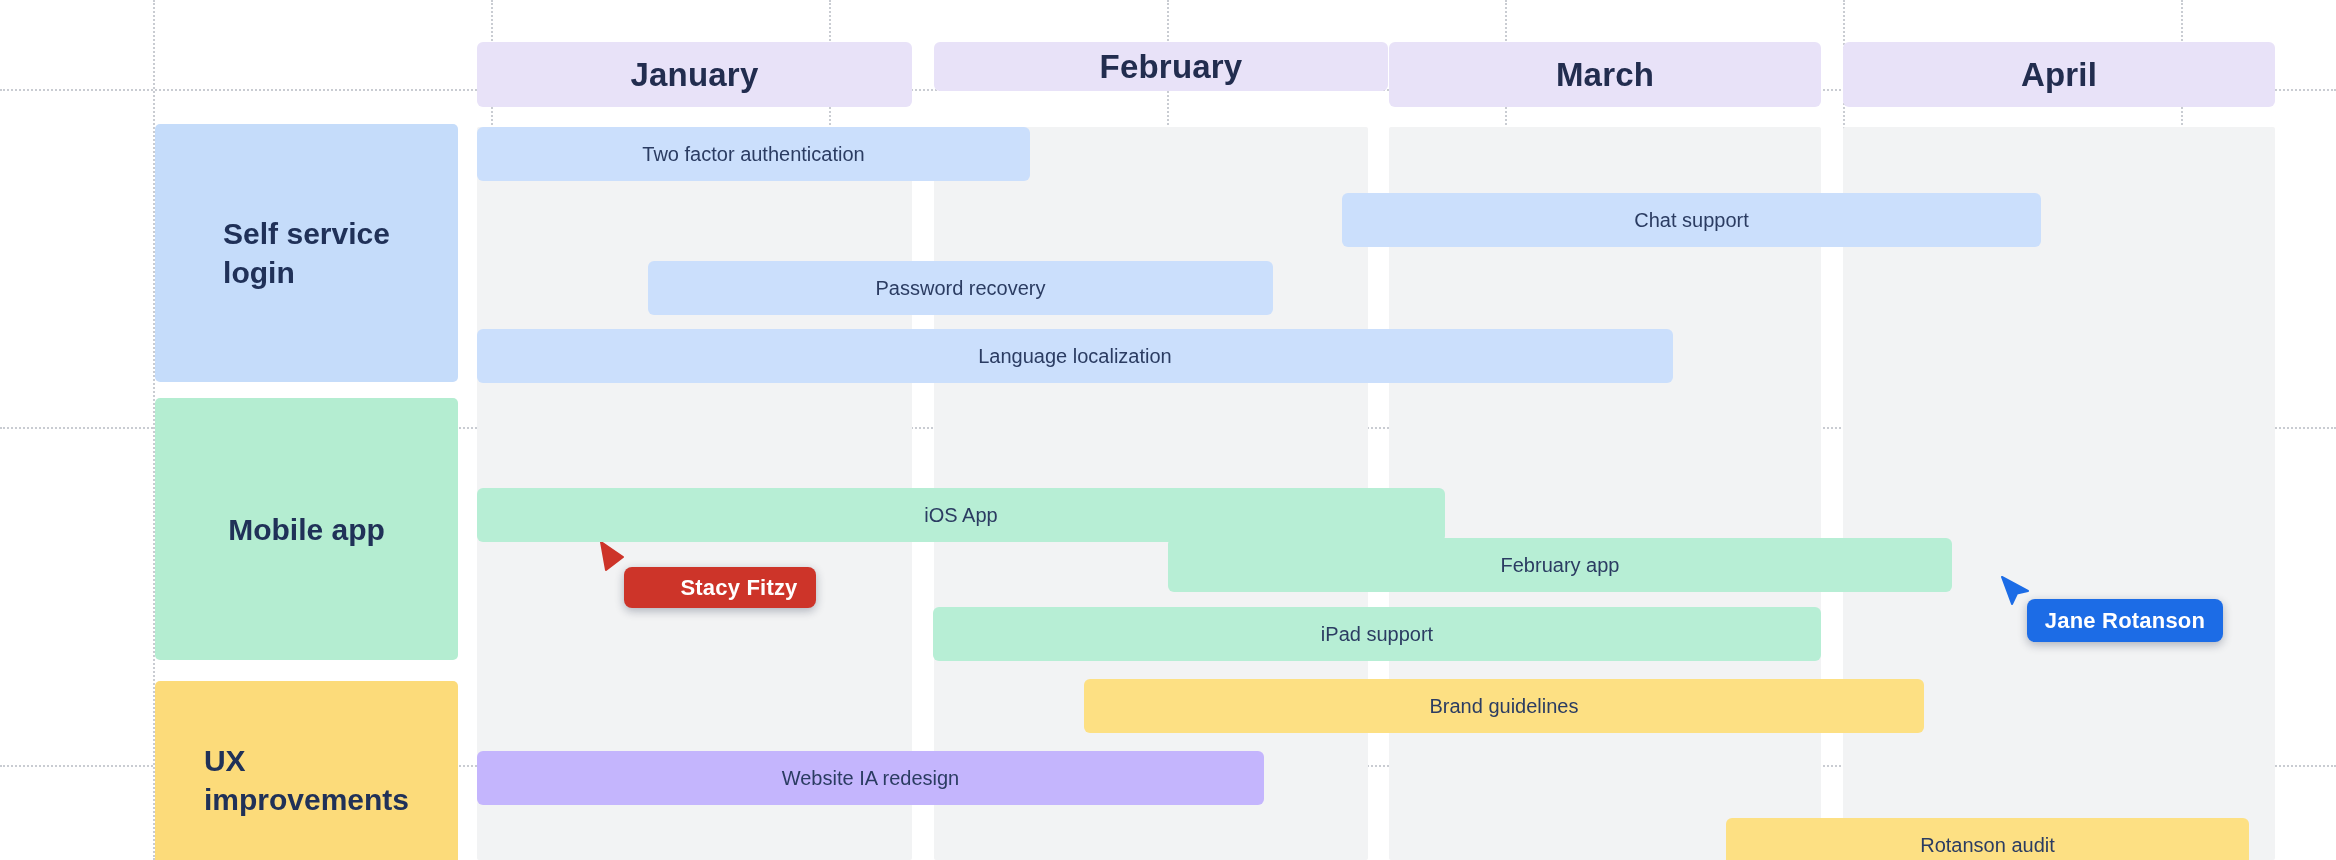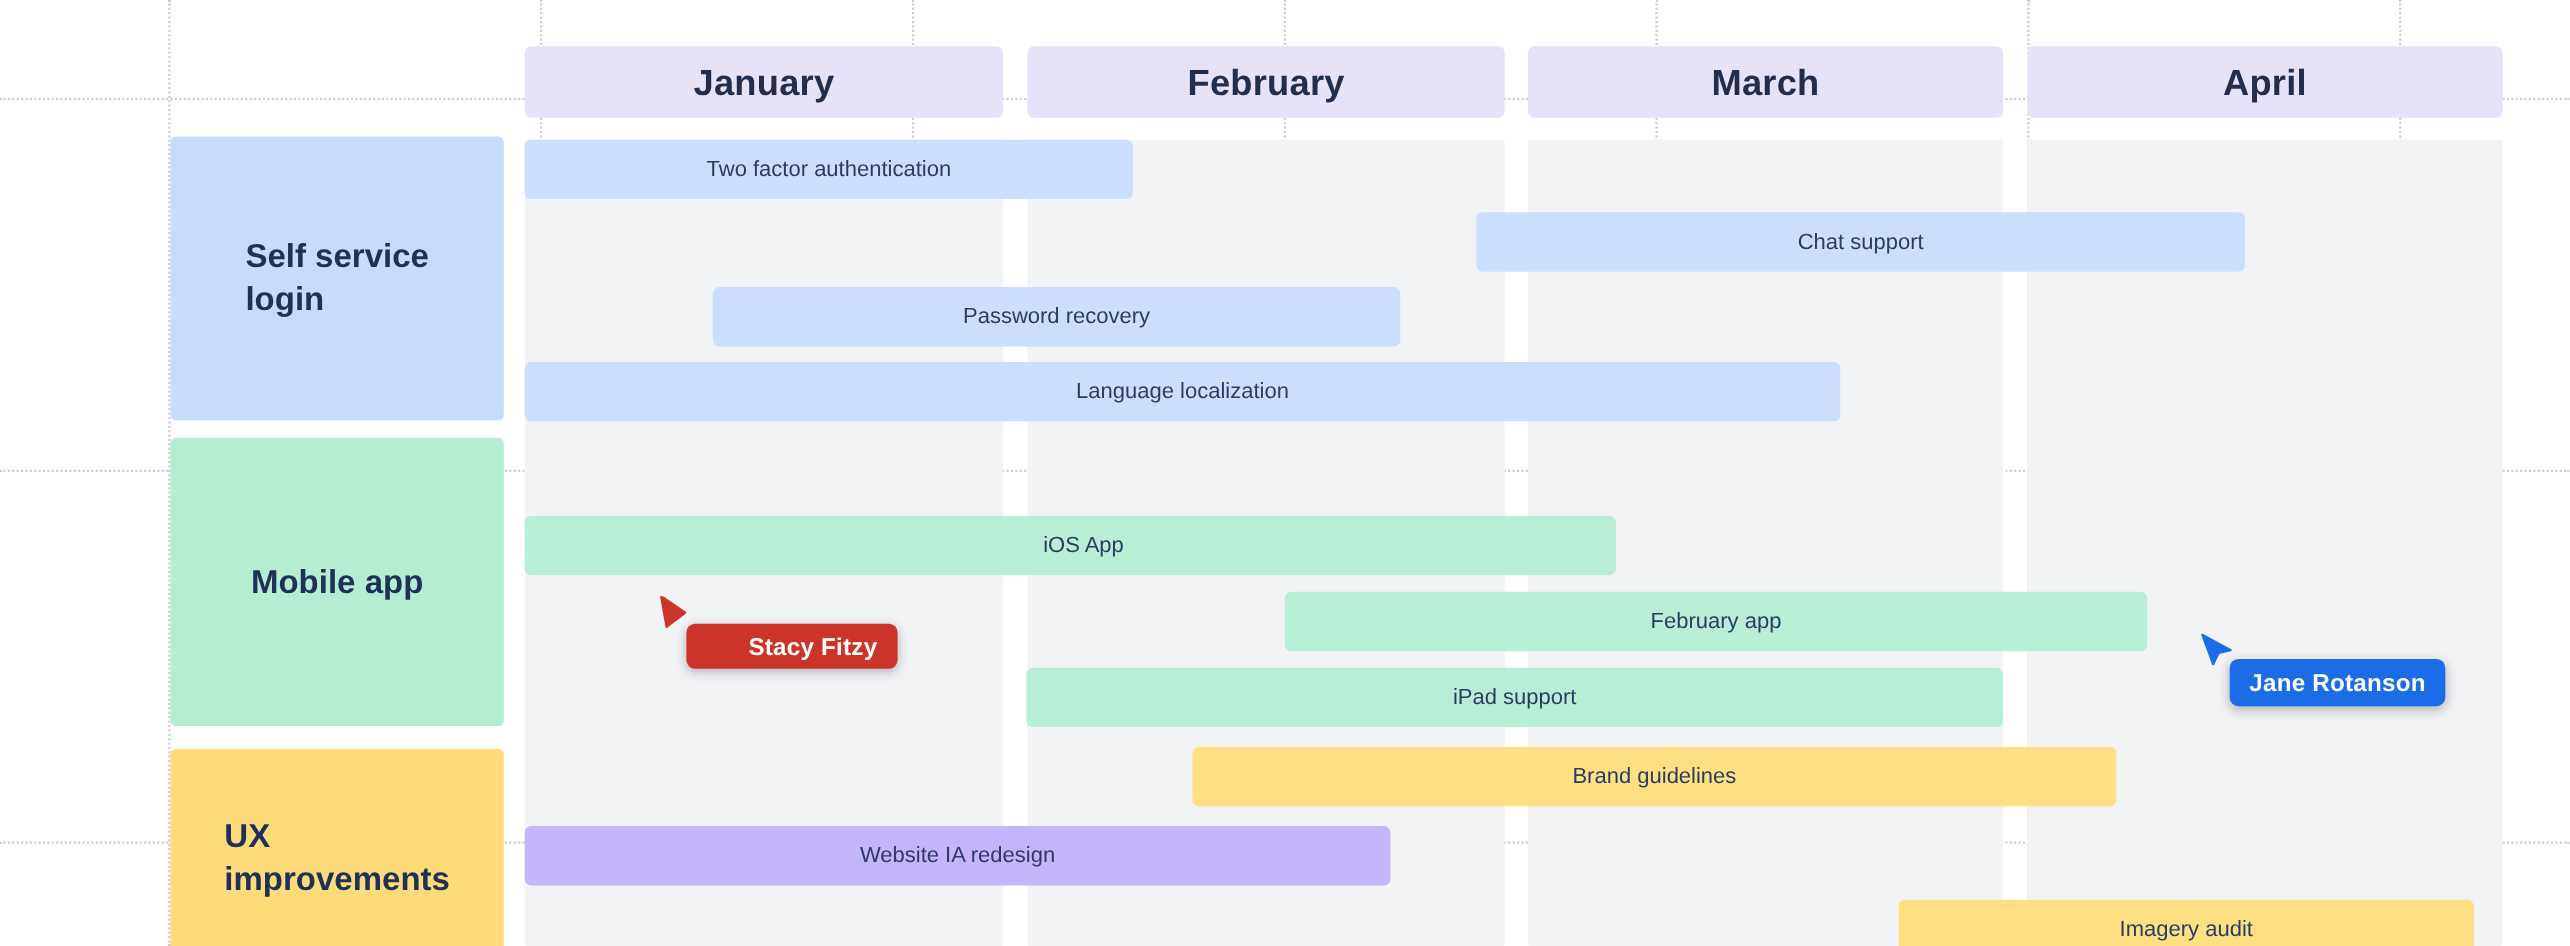--- a/index.html
+++ b/index.html
@@ -46,21 +46,21 @@
     <div class="grid-v" style="left: 1843px;"></div>
     <div class="grid-v" style="left: 2181px;"></div>
     <div class="grid-h" style="top: 89px;"></div>
     <div class="grid-h" style="top: 427px;"></div>
     <div class="grid-h" style="top: 765px;"></div>
     <div class="col-bg" style="left: 477px; top: 127px; width: 435px; height: 733px;"></div>
     <div class="month-header" style="left: 477px; top: 42px; width: 435px; height: 65px;">
       <span>January</span>
     </div>
     <div class="col-bg" style="left: 934px; top: 127px; width: 434px; height: 733px;"></div>
-    <div class="month-header" style="left: 934px; top: 42px; width: 434px; height: 65px;">
+    <div class="month-header" style="left: 934px; top: 42px; width: 434px; height: 49px; padding-left: 20px;">
       <span>February</span>
     </div>
     <div class="col-bg" style="left: 1389px; top: 127px; width: 432px; height: 733px;"></div>
     <div class="month-header" style="left: 1389px; top: 42px; width: 432px; height: 65px;">
       <span>March</span>
     </div>
     <div class="col-bg" style="left: 1843px; top: 127px; width: 432px; height: 733px;"></div>
     <div class="month-header" style="left: 1843px; top: 42px; width: 432px; height: 65px;">
       <span>April</span>
     </div>
@@ -80,37 +80,37 @@
     </div>
     <div class="task-bar" style="left: 1317px; top: 193px; width: 699px; height: 54px; background: rgb(203, 223, 252); margin-left: 25px;">
       <span>Chat support</span>
     </div>
     <div class="task-bar" style="left: 648px; top: 261px; width: 625px; height: 54px; background: rgb(203, 223, 252);">
       <span>Password recovery</span>
     </div>
     <div class="task-bar" style="left: 477px; top: 329px; width: 1196px; height: 54px; background: rgb(203, 223, 252);">
       <span>Language localization</span>
     </div>
-    <div class="task-bar" style="left: 477px; top: 469px; width: 968px; height: 54px; background: rgb(183, 238, 213); padding-left: 24px;">
+    <div class="task-bar" style="left: 477px; top: 488px; width: 968px; height: 54px; background: rgb(183, 238, 213);">
       <span>iOS App</span>
     </div>
     <div class="task-bar" style="left: 1168px; top: 538px; width: 784px; height: 54px; background: rgb(183, 238, 213);">
       <span>February app</span>
     </div>
     <div class="task-bar" style="left: 933px; top: 607px; width: 888px; height: 54px; background: rgb(183, 238, 213);">
       <span>iPad support</span>
     </div>
     <div class="task-bar" style="left: 1084px; top: 679px; width: 840px; height: 54px; background: rgb(253, 224, 131);">
       <span>Brand guidelines</span>
     </div>
     <div class="task-bar" style="left: 477px; top: 751px; width: 787px; height: 54px; background: #c4b5fd;">
       <span>Website IA redesign</span>
     </div>
     <div class="task-bar" style="left: 1726px; top: 818px; width: 523px; height: 54px; background: rgb(253, 224, 131);">
-      <span>Imagery audit</span>
+      <span>Rotanson audit</span>
     </div>
     <div class="cursor" style="left: 600px; top: 542px;"><svg width="24" height="29" viewBox="0 0 24 29">
         <path d="M1 0 L23 15 L6 28 Z" fill="#cd3429" stroke="#cd3429" stroke-width="2" stroke-linejoin="round"></path>
       </svg></div>
     <div class="cursor-label" style="left: 624px; top: 567px; width: 154px; height: 41px; background: rgb(205, 52, 41); padding-left: 38px;">
       <span>Stacy Fitzy</span>
     </div>
     <div class="cursor" style="left: 2001px; top: 576px;"><svg width="28" height="29" viewBox="0 0 28 29">
         <path d="M1 1 L27 15 L16 17.5 L11 28 Z" fill="#1c6ce6" stroke="#1c6ce6" stroke-width="2" stroke-linejoin="round"></path>
       </svg></div>

